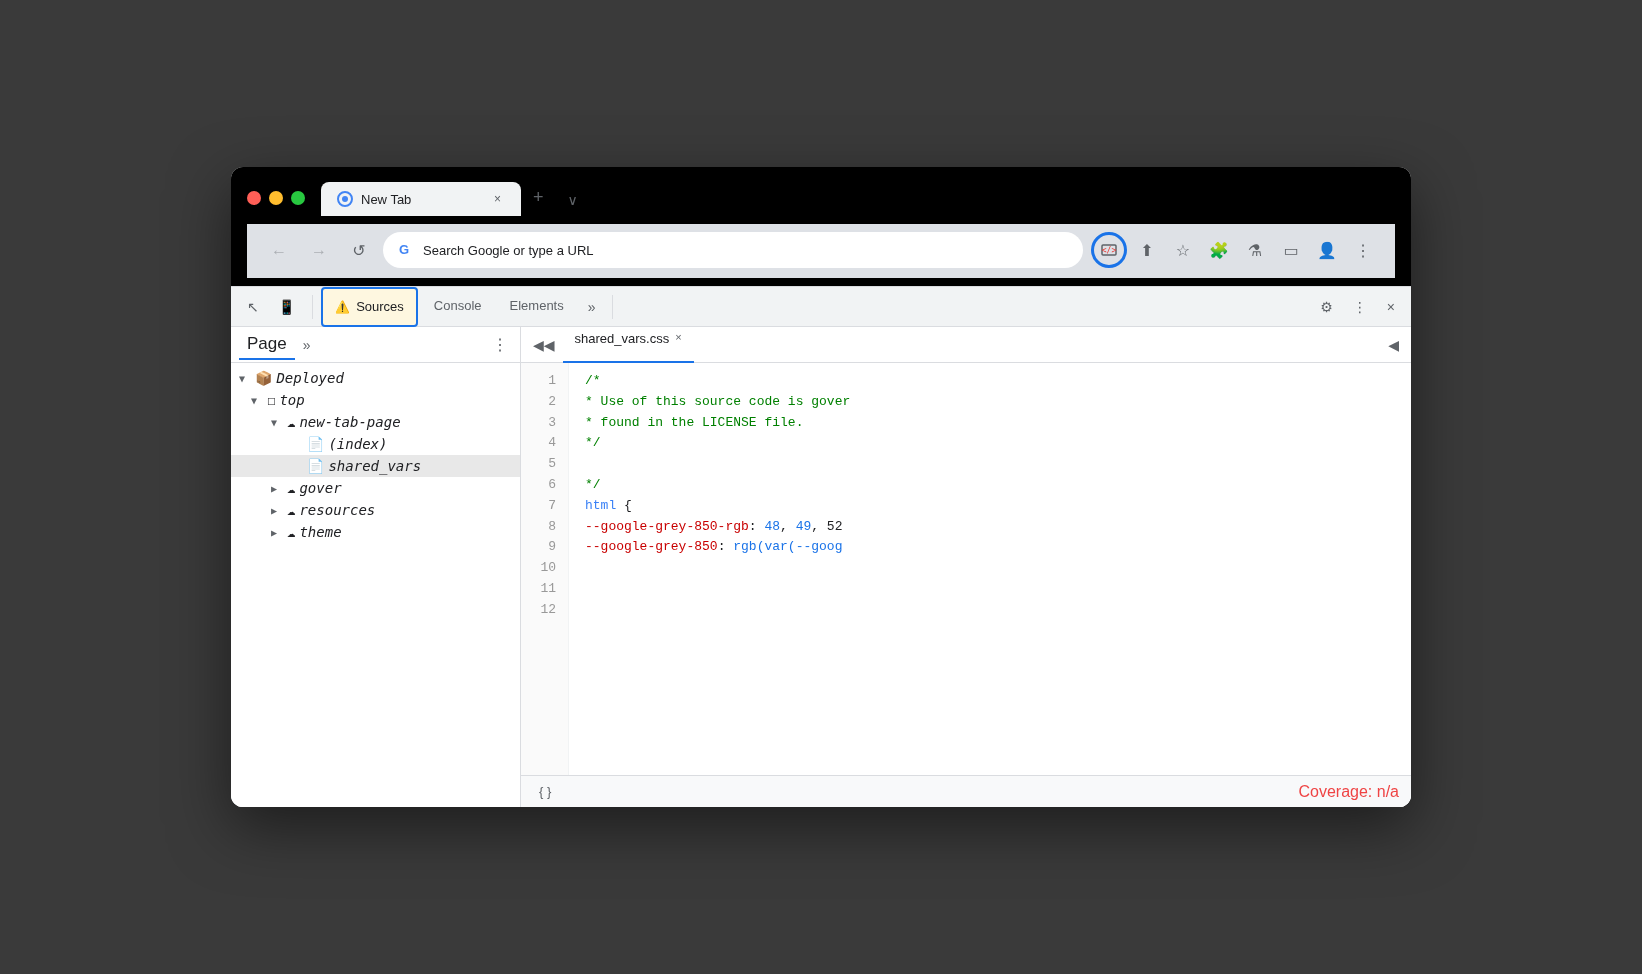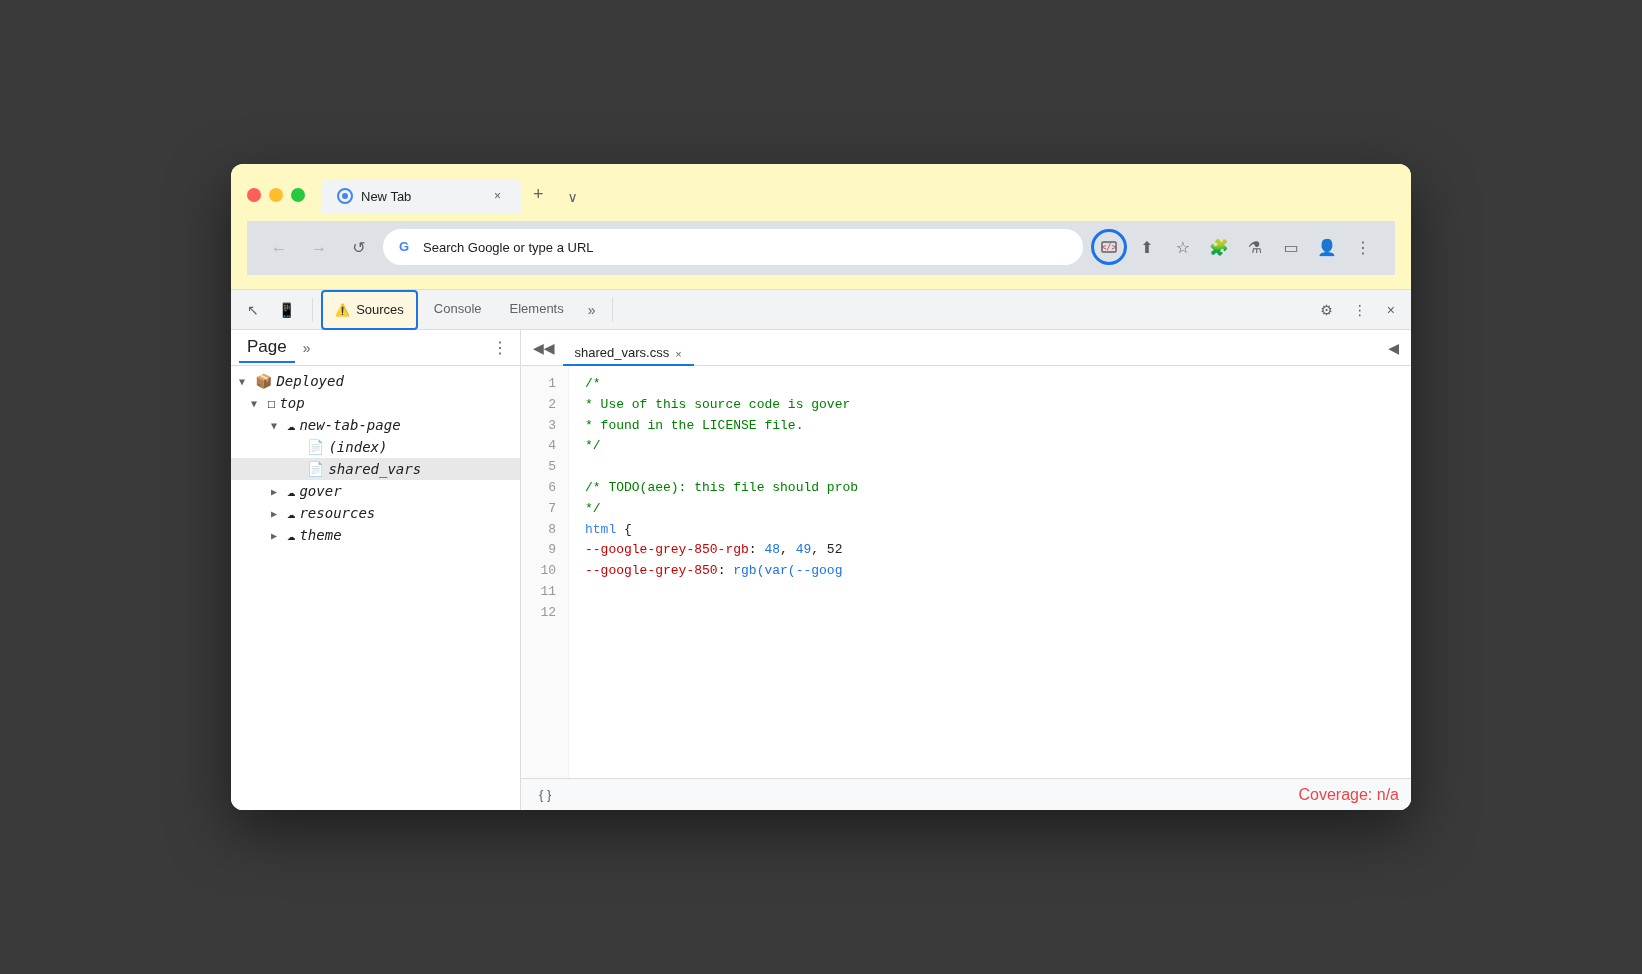--- a/index.html
+++ b/index.html
@@ -15,22 +15,22 @@
     .browser-window {
       width: 1180px;
       background: #f1f3f4;
       border-radius: 12px;
       box-shadow: 0 20px 60px rgba(0,0,0,0.5);
       overflow: hidden;
     }
 
     
     .title-bar {
-      background: #fef9c3;
-      padding: 12px 16px 14px;
+      background: #000000;
+      padding: 12px 16px 8px;
       display: flex;
       flex-direction: column;
     }
 
     .title-bar-top {
       display: flex;
       align-items: center;
       margin-bottom: 8px;
     }
 
@@ -357,21 +357,21 @@
     .editor-tabs {
       display: flex;
       align-items: center;
       border-bottom: 1px solid #dadce0;
       height: 36px;
       padding: 0 4px;
     }
 
     .editor-tab {
       display: flex;
-      align-items: flex-end;
+      align-items: flex-start;
       gap: 6px;
       padding: 4px 12px;
       font-size: 13px;
       color: #202124;
       cursor: pointer;
       border-bottom: 2px solid #1a73e8;
       height: 36px;
     }
 
     .editor-tab-close {
@@ -657,21 +657,20 @@
             <div>10</div>
             <div>11</div>
             <div>12</div>
           </div>
           <div class="code-lines">
             <div class="code-line c-comment">/*</div>
             <div class="code-line c-comment"> * Use of this source code is gover</div>
             <div class="code-line c-comment"> * found in the LICENSE file.</div>
             <div class="code-line c-comment"> */</div>
             <div class="code-line">&nbsp;</div>
-            <div class="code-line c-comment">/* TODO(aee): this file should prob</div>
             <div class="code-line c-comment"> */</div>
             <div class="code-line"><span class="c-selector">html</span><span class="c-text"> {</span></div>
             <div class="code-line"><span class="c-text">  </span><span class="c-property">--google-grey-850-rgb</span><span class="c-text">: </span><span class="c-number">48</span><span class="c-text">, </span><span class="c-number">49</span><span class="c-text">, 52</span></div>
             <div class="code-line"><span class="c-text">  </span><span class="c-property">--google-grey-850</span><span class="c-text">: </span><span class="c-value">rgb(var(--goog</span></div>
           </div>
         </div>
 
         <div class="editor-footer">
           <button class="format-btn">{ }</button>
           <span class="coverage-text">Coverage: n/a</span>

